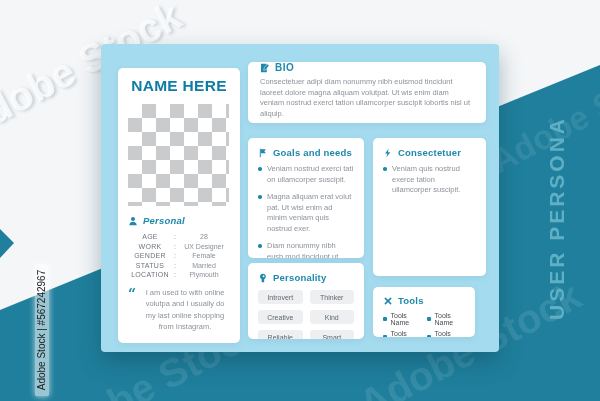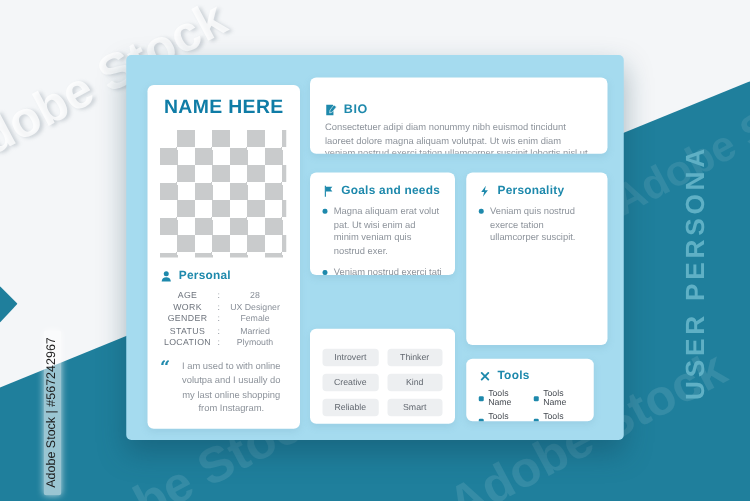--- a/index.html
+++ b/index.html
@@ -29,36 +29,36 @@
   .wm-side { position:absolute; left:557px; top:218px;
     transform:translate(-50%,-50%) rotate(-90deg); white-space:nowrap;
     font-size:21px; font-weight:bold; letter-spacing:3px; color:#5fb0c5; }
 
   
   .card { position:absolute; left:101px; top:44px; width:398px; height:308px;
     background:#a5dbef; border-radius:4px; box-shadow:0 10px 22px rgba(15,60,80,.35); z-index:2; }
   .panel { position:absolute; background:#fff; border-radius:5px; box-sizing:border-box;
     box-shadow:0 2px 6px rgba(100,150,175,.18); overflow:hidden; }
   #left-panel          { left:17px;  top:24px;  width:122px; height:275px; padding:9px 10px;text-align:center; }
-  #bio-panel           { left:147px; top:18px;  width:238px; height:61px;  padding:20px 12px; }
-  #goals-panel         { left:147px; top:94px;  width:116px; height:82px; padding:9px 10px; }
+  #bio-panel           { left:147px; top:18px;  width:238px; height:61px;  padding:0 12px; }
+  #goals-panel         { left:147px; top:94px;  width:116px; height:120px; padding:9px 10px; }
   #frustrations-panel  { left:272px; top:94px;  width:113px; height:138px; padding:9px 10px; }
   #personality-panel   { left:147px; top:219px; width:116px; height:76px;  padding:9px 10px; }
   #tools-panel         { left:272px; top:243px; width:102px; height:50px;  padding:8px 10px; }
 
   .section-head { display:flex; align-items:center; gap:5px; color:#1e89ac; font-weight:bold; }
   .section-head .ttl { font-size:9.5px; letter-spacing:.2px; }
   #bio-panel .ttl { font-size:10px; letter-spacing:.5px; }
   svg.ico { width:10px; height:10px; flex:0 0 auto; fill:#1e89ac; }
 
   .name { color:#0f7ca6; font-weight:bold; font-size:15.5px; letter-spacing:.3px; }
   .checker { margin-top:9px; width:101px; height:102px;
     background-image:repeating-conic-gradient(#c9cbcc 0% 25%, #ffffff 0% 50%);
     background-size:28px 28px; }
-  .p-head { margin-top:9px; }
+  .p-head { margin-top:9px;font-style:italic; }
   .ptable { display:grid; grid-template-columns:44px 6px auto; row-gap:2.5px; margin-top:7px; font-size:7px; }
   .ptable .lb { color:#6e747d; letter-spacing:.3px; }
   .ptable .sep, .ptable .vl { color:#8a9099; }
   .quote { display:flex; gap:4px; margin-top:9px; }
   .qmark { color:#1e89ac; font-weight:bold; font-size:14px; line-height:1;
     font-family:"DejaVu Serif", serif; }
   .qtext { font-size:7.5px; line-height:1.5; color:#8d939b; }
 
   .body-text { font-size:7.5px; line-height:1.42; color:#8d939b; margin-top:4px; }
   ul.blist { list-style:none; margin:6px 0 0; padding:0; }
@@ -144,39 +144,47 @@
 
     <div class="panel" id="goals-panel">
       <div class="section-head">
         <svg class="ico" viewBox="0 0 12 12">
           <path d="M2.2.8h1.1v10.4H2.2z"></path>
           <path d="M3.3 1.6h6.2L7.6 3.9l1.9 2.3H3.3z"></path>
         </svg>
         <span class="ttl">Goals and needs</span>
       </div>
       <ul class="blist">
+        <li>Veniam nostrud exerci tati on ullamcorper suscipit.</li>
         <li>Magna aliquam erat volut pat. Ut wisi enim ad minim veniam quis nostrud exer.</li>
-        <li>Veniam nostrud exerci tati on ullamcorper suscipit.</li>
         <li>Diam nonummy nibh eush mod tincidunt ut laoreet.</li>
       </ul>
     </div>
 
     <div class="panel" id="frustrations-panel">
       <div class="section-head">
         <svg class="ico" viewBox="0 0 12 12">
           <path d="M6.8.8L2.4 6.6h2.8L4 11.2l4.8-6.2H5.9z"></path>
         </svg>
-        <span class="ttl">Personality</span>
+        <span class="ttl">Consectetuer</span>
       </div>
       <ul class="blist">
         <li>Veniam quis nostrud exerce tation ullamcorper suscipit.</li>
       </ul>
     </div>
 
     <div class="panel" id="personality-panel">
+      <div class="section-head">
+        <svg class="ico" viewBox="0 0 12 12">
+          <circle cx="5.9" cy="4.3" r="3.4"></circle>
+          <path d="M4.4 7h3V11h-3z"></path>
+          <circle cx="6.7" cy="3.9" r="1.1" fill="#fff"></circle>
+        </svg>
+        <span class="ttl">Personality</span>
+      </div>
       <div class="chips">
         <span class="chip">Introvert</span>
         <span class="chip">Thinker</span>
         <span class="chip">Creative</span>
         <span class="chip">Kind</span>
         <span class="chip">Reliable</span>
         <span class="chip">Smart</span>
       </div>
     </div>
 

